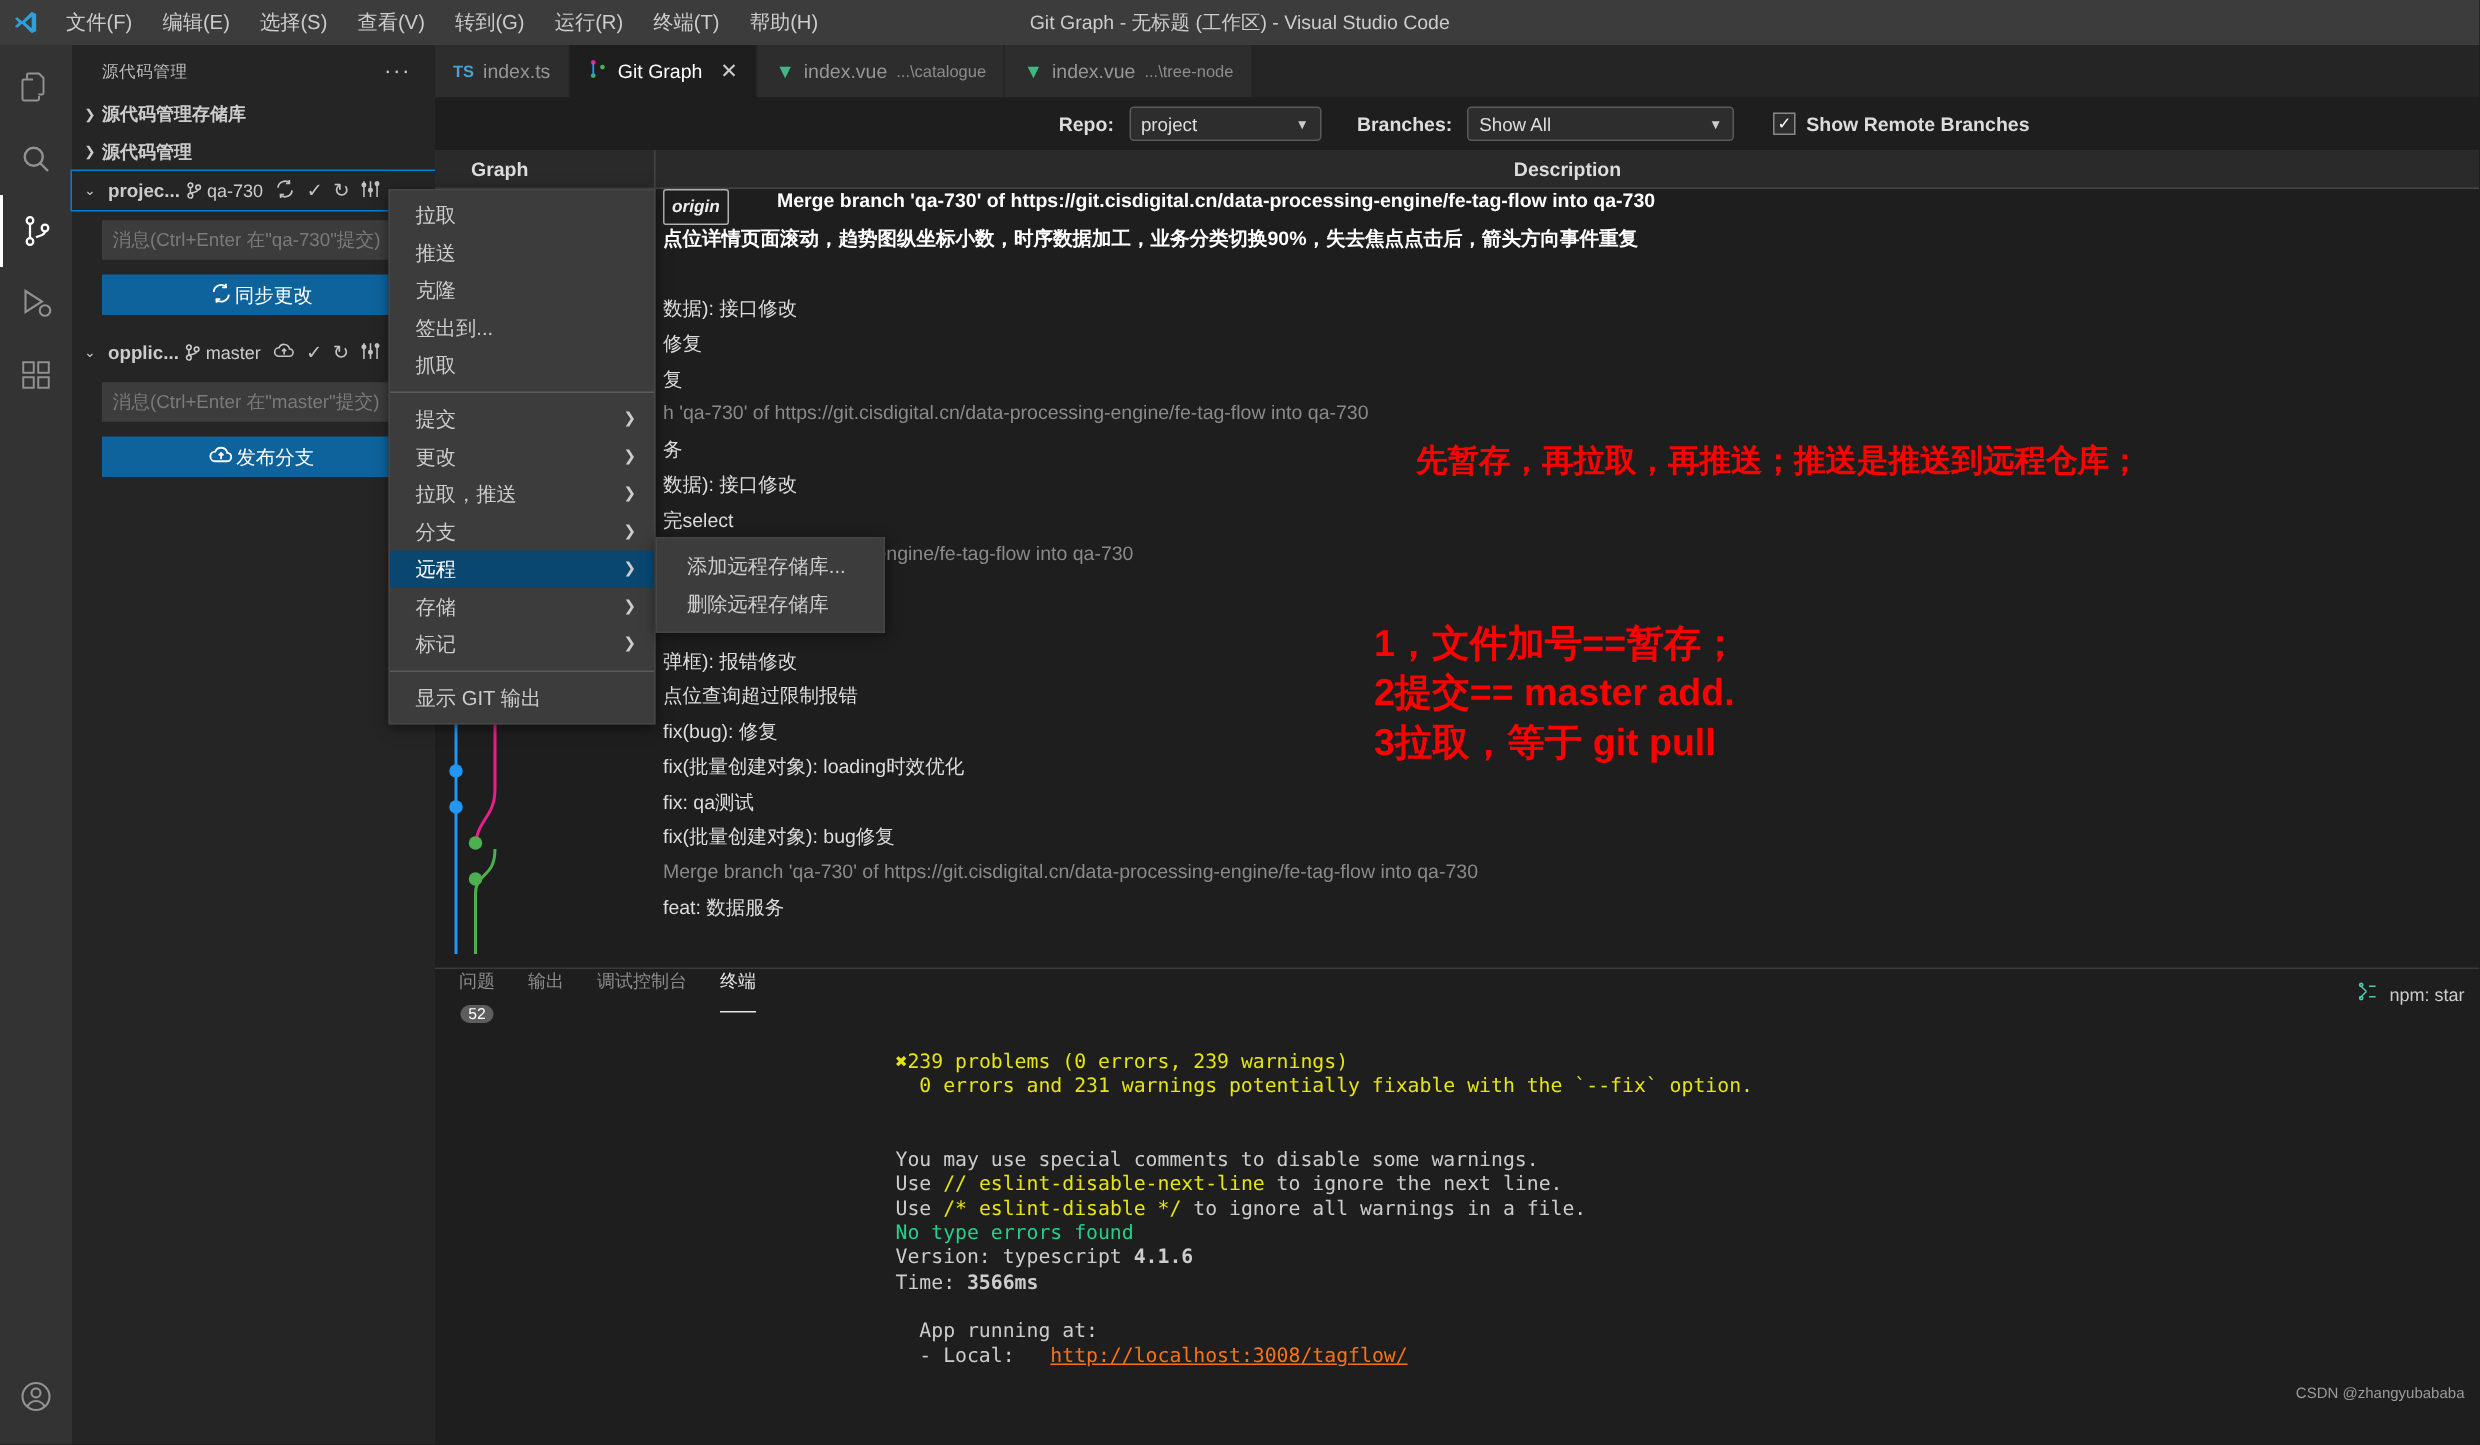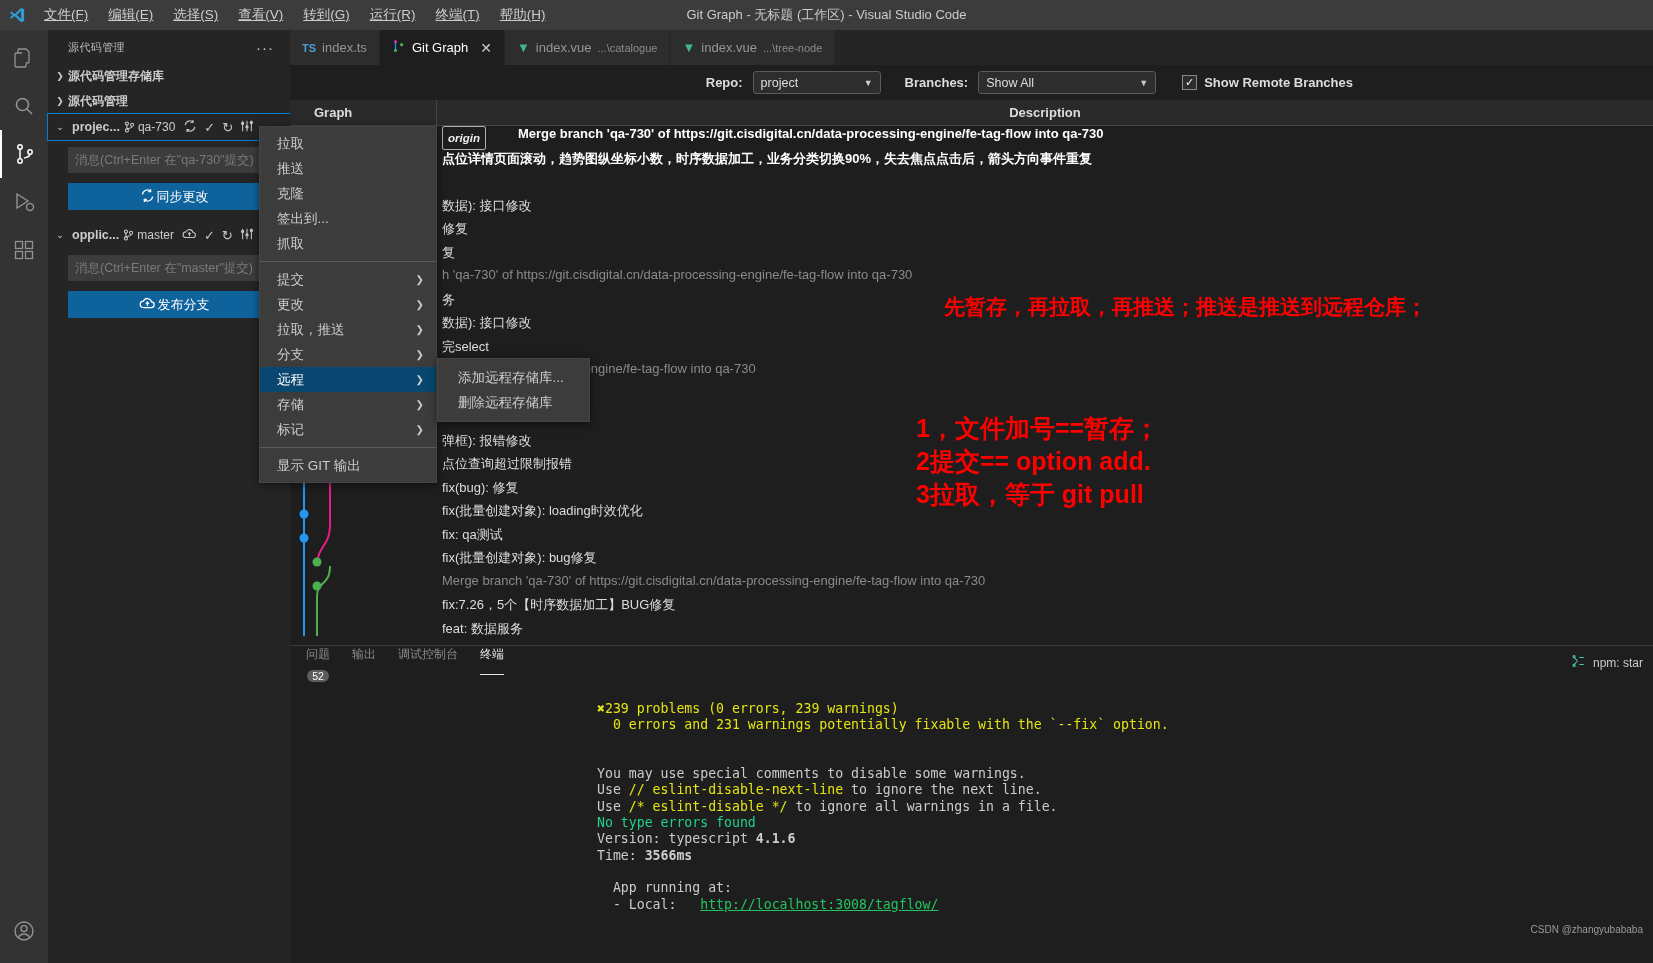--- a/index.html
+++ b/index.html
@@ -12,21 +12,21 @@
   }
   #app { position: relative; width: 1653px; height: 963px; }
 
   
   .titlebar {
     position: absolute; left: 0; top: 0; width: 1653px; height: 30px;
     background: #3c3c3c; display: flex; align-items: center;
     font-size: 13px; color: #cccccc;
   }
   .vscode-logo { width: 34px; height: 30px; display: flex; align-items: center; justify-content: center; }
-  .menu-list { display: flex; align-items: flex-start; gap: 0px; text-decoration: underline; }
+  .menu-list { display: flex; align-items: flex-start; gap: 0px; }
   .menu-item { padding: 4px 10px; font-size: 13.5px; color: #cccccc; white-space: nowrap; }
   .window-title {
     position: absolute; left: 0; right: 0; text-align: center;
     font-size: 13px; color: #cccccc; pointer-events: none;
   }
 
   
   .activitybar {
     position: absolute; left: 0; top: 30px; width: 48px; height: 933px;
     background: #333333;
@@ -178,21 +178,21 @@
   }
   .term {
     position: absolute; left: 0; top: 33px; right: 0; bottom: 0;
     font-family: "DejaVu Sans Mono", "Liberation Mono", monospace;
     font-size: 13.2px; line-height: 16.3px; padding: 22px 0 0 307px;
     color: #cccccc; white-space: pre;
   }
   .y { color: #e5e510; }
   .g { color: #23d18b; }
   .w { color: #cccccc; }
-  .b { color: #22c55e; text-decoration: underline; }
+  .b { color: #f97316; text-decoration: underline; }
   .bold { font-weight: bold; }
 
   .watermark {
     position: absolute; right: 10px; bottom: 28px; color: #9a9a9a;
     font-size: 10px; z-index: 70;
   }
 </style>
 </head>
 <body>
 
@@ -486,23 +486,20 @@
       <div class="gg-row">
           <span>fix: qa测试</span>
         </div>
       <div class="gg-row">
           <span>fix(批量创建对象): bug修复</span>
         </div>
       <div class="gg-row muted">
           <span>Merge branch 'qa-730' of https://git.cisdigital.cn/data-processing-engine/fe-tag-flow into qa-730</span>
         </div>
       <div class="gg-row">
-          <span>fix:7.26，5个【时序数据加工】BUG修复</span>
-        </div>
-      <div class="gg-row">
           <span>feat: 数据服务</span>
         </div>
       <div class="gg-row" style="opacity:.55"></div>
     </div>
   </div>
 
   <div class="ctxmenu" style="left:259px; top:126px; width:178px;">
     <div class="mi">
         <span>拉取</span>
       </div>
@@ -557,21 +554,21 @@
     <div class="mi" style="padding-left:20px;">
         <span>添加远程存储库...</span>
       </div>
     <div class="mi" style="padding-left:20px;">
         <span>删除远程存储库</span>
       </div>
   </div>
 
   <div class="annot" style="left:944px; top:293px; font-size:21px;">先暂存，再拉取，再推送；推送是推送到远程仓库；</div>
   <div class="annot" style="left:916px; top:412px; font-size:25px;">1，文件加号==暂存；</div>
-  <div class="annot" style="left:916px; top:445px; font-size:25px;">2提交== option add.</div>
+  <div class="annot" style="left:916px; top:445px; font-size:25px;">2提交== master add.</div>
   <div class="annot" style="left:916px; top:478px; font-size:25px;">3拉取，等于 git pull</div>
 
   <div class="panel">
     <div class="panel-tabs">
       <div class="panel-tab">
         <span>问题</span>
         <span class="badge">52</span>
       </div>
       <div class="panel-tab">
         <span>输出</span>

